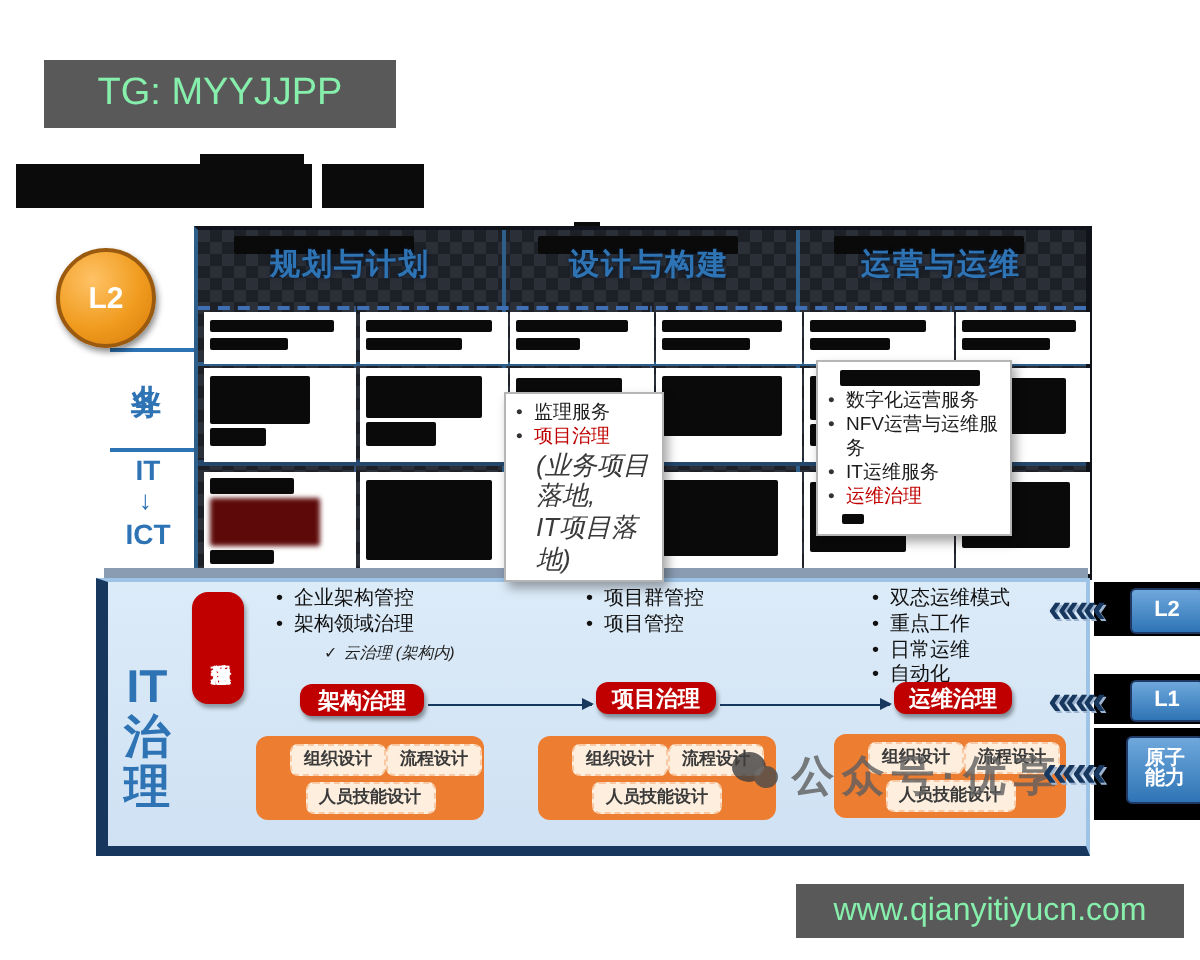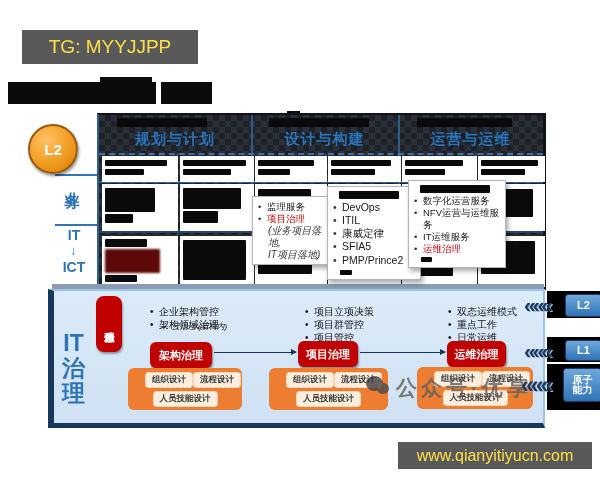--- a/index.html
+++ b/index.html
@@ -1,62 +1,62 @@
 <!DOCTYPE html>
 <html><head>
 <meta charset="utf-8">
 <style>
   html,body{margin:0;padding:0;background:#fff;}
   #stage{position:relative;width:600px;height:480px;background:#fff;overflow:hidden;
          font-family:"Liberation Sans","DejaVu Sans",sans-serif;}
   .abs{position:absolute;}
   
-  .gray-badge{background:#595959;color:#fde047;display:flex;align-items:center;justify-content:center;}
+  .gray-badge{background:#595959;color:#86efac;display:flex;align-items:center;justify-content:center;}
   
   .redact{background:#0b0b0b;}
   i.rb{display:block;background:#0a0a0a;border-radius:1px;}
   
   #matrix{position:absolute;left:97px;top:113px;width:444px;height:172px;
     background:conic-gradient(#1d2026 90deg,#2b2f37 90deg 180deg,#1d2026 180deg 270deg,#2b2f37 270deg) 0 0/12px 12px;
     border-left:2px solid #2e5f8a;border-right:3px solid #10141a;border-top:2px solid #10141a;border-bottom:3px solid #10141a;}
   .vline{position:absolute;top:0;bottom:0;background:#2e5f8a;}
   .vline.sub{background:#35557e;width:1px;}
   .hline{position:absolute;left:0;right:0;}
-  .col-title{position:absolute;top:8px;height:26px;display:flex;align-items:flex-end;justify-content:center;
+  .col-title{position:absolute;top:8px;height:26px;display:flex;align-items:flex-start;justify-content:center;
     color:#2e74b5;font-weight:bold;font-size:15px;letter-spacing:1px;text-shadow:0 0 2px #0a1930;}
   .wcell{position:absolute;background:#fff;overflow:hidden;padding:2px 3px;}
   
   .vlabel{color:#2e74b5;font-weight:bold;font-size:15px;writing-mode:vertical-rl;text-orientation:upright;letter-spacing:2px;}
   .itlabel{color:#2e74b5;font-weight:bold;font-size:14px;display:flex;flex-direction:column;align-items:center;line-height:1.1;}
   
   #l2circle{width:46px;height:46px;border-radius:50%;
     background:radial-gradient(circle at 35% 30%,#ffc266,#f09c1f 55%,#d97908);
     border:2px solid #9a5a10;box-shadow:1px 2px 3px rgba(0,0,0,.45);
     display:flex;align-items:center;justify-content:center;color:#fff;font-weight:bold;font-size:15px;}
   
   .popup{position:absolute;background:#fff;border:1px solid #b5b5b5;box-shadow:2px 3px 5px rgba(0,0,0,.35);padding:4px 3px 3px 3px;}
   .popup ul{margin:0;padding:0 0 0 2px;list-style:none;}
   .popup li{font-size:9.5px;color:#1a1a1a;line-height:1.25;padding-left:9px;position:relative;}
   .popup li::before{content:"•";position:absolute;left:0;top:0;color:#333;}
   .popup li.red{color:#c00000;}
-  .popup .note{font-size:10px;font-style:italic;color:#3a3a3a;line-height:1.2;padding-left:12px;}
+  .popup .note{font-size:13px;font-style:italic;color:#3a3a3a;line-height:1.2;padding-left:12px;}
   
   #panel{position:absolute;left:48px;top:289px;width:497px;height:139px;
     background:linear-gradient(#dcebf8,#cfe1f3);border:2px solid #9dc3e6;
     border-left:6px solid #17375e;border-bottom:5px solid #17375e;box-sizing:border-box;}
   #overall-badge{position:absolute;left:42px;top:5px;width:26px;height:56px;background:#c00000;border-radius:8px;
     color:#fff;font-weight:bold;font-size:10px;writing-mode:vertical-rl;text-orientation:upright;
     display:flex;align-items:center;justify-content:center;box-shadow:1px 2px 2px rgba(0,0,0,.35);}
   #side-title{position:absolute;left:8px;top:40px;color:#2e74b5;font-weight:bold;font-size:23px;line-height:1.08;text-align:center;}
-  .bullets{position:absolute;margin:12px;padding:0;list-style:none;}
+  .bullets{position:absolute;margin:0;padding:0;list-style:none;}
   .bullets li{font-size:10px;color:#111;line-height:1.28;padding-left:11px;position:relative;font-weight:500;}
   .bullets li::before{content:"•";position:absolute;left:2px;top:0;color:#111;}
   .chk{font-size:8px;font-style:italic;color:#222;line-height:1.35;padding-left:22px;}
   .chk .ck{margin-right:3px;font-style:normal;}
-  .stage-box{position:absolute;height:26px;background:#c00000;border-radius:6px;color:#fff;font-weight:bold;font-size:11px;
+  .stage-box{position:absolute;height:16px;background:#c00000;border-radius:6px;color:#fff;font-weight:bold;font-size:11px;
     display:flex;align-items:center;justify-content:center;box-shadow:1px 2px 2px rgba(0,0,0,.4);}
   .flow-arrow{position:absolute;border-top:1.5px solid #17375e;}
   .flow-arrow::after{content:"";position:absolute;right:-1px;top:-4.5px;border-left:6px solid #17375e;
     border-top:3.5px solid transparent;border-bottom:3.5px solid transparent;}
   .orange-group{position:absolute;background:#ed7d31;border-radius:6px;padding:4px 17px;box-sizing:border-box;}
   .og-row{display:flex;justify-content:space-between;}
   .og-row.center{justify-content:center;margin-top:3px;}
   .og-item{background:#fdeede;border:1px dashed #f8c9a4;border-radius:4px;font-size:8.5px;color:#3a3a3a;font-weight:bold;
     padding:1px 6px;white-space:nowrap;}
   
@@ -198,31 +198,20 @@
 
   <div class="popup" style="left:252px;top:196px;width:72px;z-index:3;">
     <ul>
       <li>监理服务</li>
       <li class="red">项目治理</li>
     </ul>
     <div class="note">(业务项目落地,</div>
     <div class="note">IT项目落地)</div>
   </div>
 
-  <div class="popup" style="left:327px;top:186px;width:86px;z-index:3;">
-    <i class="rb" style="width:70%;height:8px;margin:0 0 2px 8px;"></i>
-    <ul>
-      <li style="font-size:10.5px;">DevOps</li>
-      <li style="font-size:10.5px;">ITIL</li>
-      <li style="font-size:10.5px;">康威定律</li>
-      <li style="font-size:10.5px;">SFIA5</li>
-      <li style="font-size:10.5px;">PMP/Prince2</li>
-    </ul>
-    <i class="rb" style="width:14%;height:5px;margin:3px 0 1px 9px;"></i>
-  </div>
 
   <div class="popup" style="left:408px;top:180px;width:90px;z-index:3;">
     <i class="rb" style="width:78%;height:8px;margin:0 0 2px 8px;"></i>
     <ul>
       <li>数字化运营服务</li>
       <li>NFV运营与运维服务</li>
       <li>IT运维服务</li>
       <li class="red">运维治理</li>
     </ul>
     <i class="rb" style="width:12%;height:5px;margin:3px 0 2px 9px;"></i>
@@ -242,21 +231,20 @@
 
     <ul class="bullets" style="left:82px;top:3px;width:158px;">
       <li>企业架构管控</li>
       <li>架构领域治理</li>
     </ul>
     <div class="abs" style="left:86px;top:31px;">
       <div class="chk"><span class="ck">✓</span><span>云治理 (架构内)</span></div>
     </div>
 
     <ul class="bullets" style="left:237px;top:3px;width:130px;">
-      <li>项目立项决策</li>
       <li>项目群管控</li>
       <li>项目管控</li>
     </ul>
 
     <ul class="bullets" style="left:380px;top:3px;width:110px;">
       <li>双态运维模式</li>
       <li>重点工作</li>
       <li>日常运维</li>
       <li>自动化</li>
     </ul>

